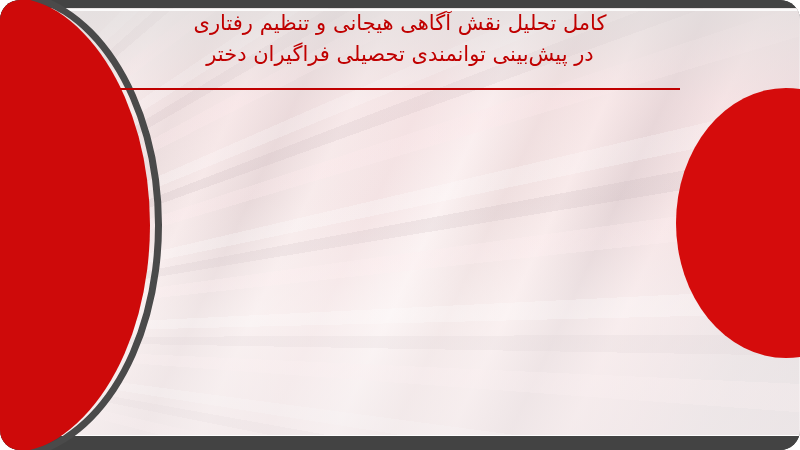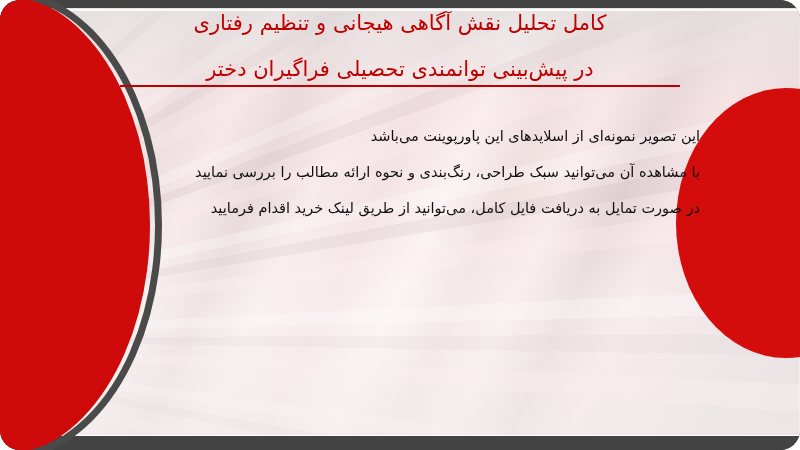--- a/index.html
+++ b/index.html
@@ -157,22 +157,21 @@
   .title-line {
     font-size: 21px;
     line-height: 31px;
     font-weight: 400;
     color: #c00000;
     white-space: nowrap;
   }
   .title-line.underlined {
     border-bottom: 2px solid #c00000;
     display: block;
-    padding-bottom: 0;
-    margin-top: 15px;
+    padding-bottom: 18px;
   }
 
   .body-block {
     position: absolute;
     left: 120px;
     top: 118px;
     width: 580px;
     direction: rtl;
     text-align: right;
     color: #0d0d0d;
@@ -204,19 +203,14 @@
   <div class="red-right"></div>
 
   <div class="red-left"></div>
   <div class="red-left-ring"></div>
 
   <div class="title-block">
     <div class="title-line">کامل تحلیل نقش آگاهی هیجانی و تنظیم رفتاری</div>
     <div class="title-line underlined">در پیش‌بینی توانمندی تحصیلی فراگیران دختر</div>
   </div>
 
-  <div class="body-block">
-    <div class="body-line">این تصویر نمونه‌ای از اسلایدهای این پاورپوینت می‌باشد</div>
-    <div class="body-line">با مشاهده آن می‌توانید سبک طراحی، رنگ‌بندی و نحوه ارائه مطالب را بررسی نمایید</div>
-    <div class="body-line">در صورت تمایل به دریافت فایل کامل، می‌توانید از طریق لینک خرید اقدام فرمایید</div>
-  </div>
 
 </div>
 
 </body></html>

